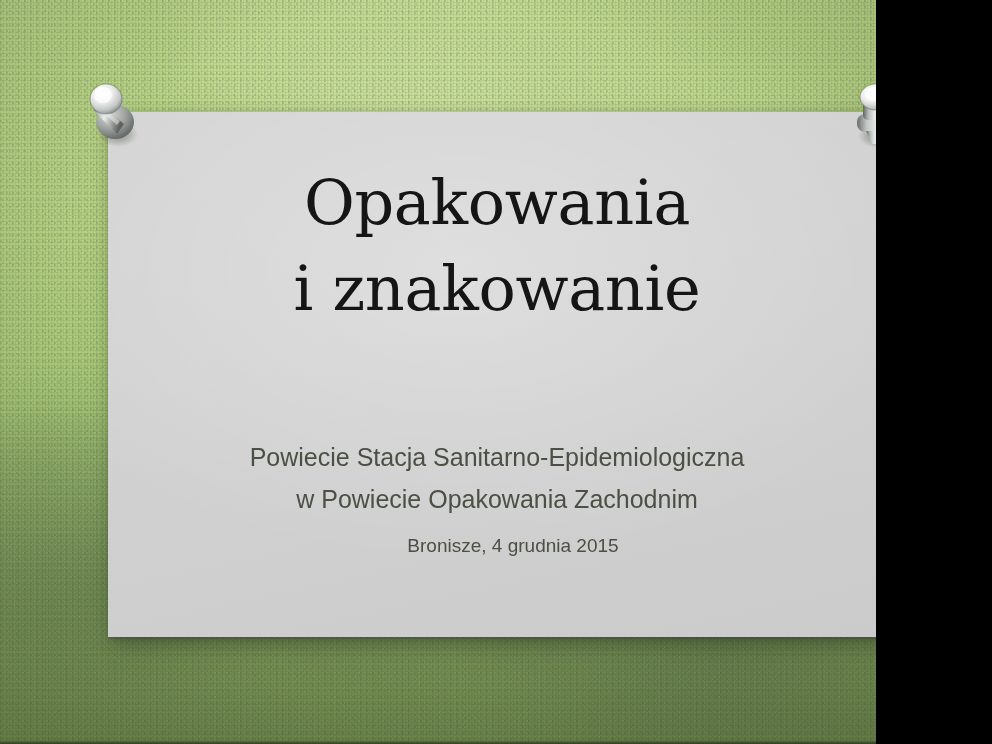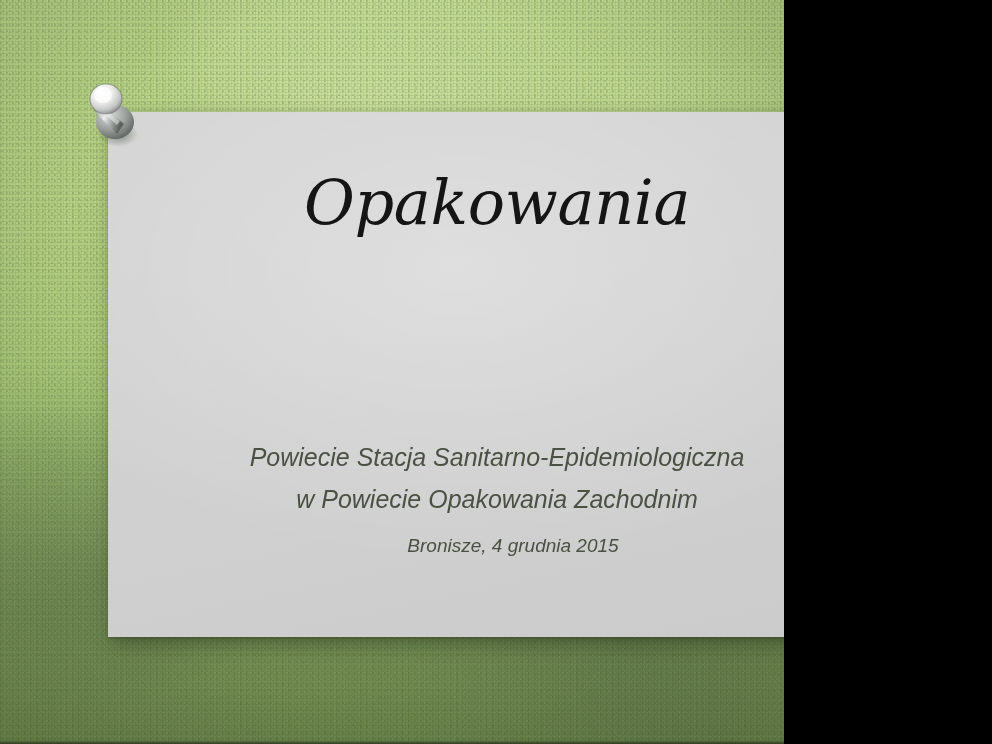--- a/index.html
+++ b/index.html
@@ -2,25 +2,24 @@
 <html><head>
 <meta charset="utf-8">
 <style>
   html, body {
     margin: 0;
     padding: 0;
     background: #000;
   }
   #slide {
     position: relative;
-    width: 784px;
+    width: 876px;
     height: 744px;
     overflow: hidden;
     font-family: "Liberation Sans", sans-serif;
-    font-style: italic;
   }
 
   
   .bg-base {
     position: absolute;
     inset: 0;
     background:
       radial-gradient(ellipse 70% 55% at 48% 18%, rgba(206,226,160,0.95) 0%, rgba(188,212,135,0.55) 45%, rgba(160,190,110,0.0) 78%),
       radial-gradient(ellipse 45% 30% at 12% 78%, rgba(108,134,86,0.55) 0%, rgba(120,146,92,0.18) 55%, rgba(0,0,0,0) 80%),
       radial-gradient(ellipse 38% 34% at 82% 86%, rgba(104,130,84,0.55) 0%, rgba(118,144,92,0.2) 55%, rgba(0,0,0,0) 80%),
@@ -169,20 +168,21 @@
   <div class="bg-texture"></div>
   <div class="bg-speckle"></div>
   <div class="bg-vignette"></div>
   <div class="bg-bottomline"></div>
 
   <div id="panel">
     <div class="panel-content">
 
       <div id="title">
         <span class="tline">Opakowania</span>
+        <span class="tline">i znakowanie</span>
       </div>
 
       <div id="subtitle">
         <span class="sline">Powiecie Stacja Sanitarno-Epidemiologiczna</span>
         <span class="sline">w Powiecie Opakowania Zachodnim</span>
       </div>
 
       <div id="dateline">Bronisze, 4 grudnia 2015</div>
 
     </div>

